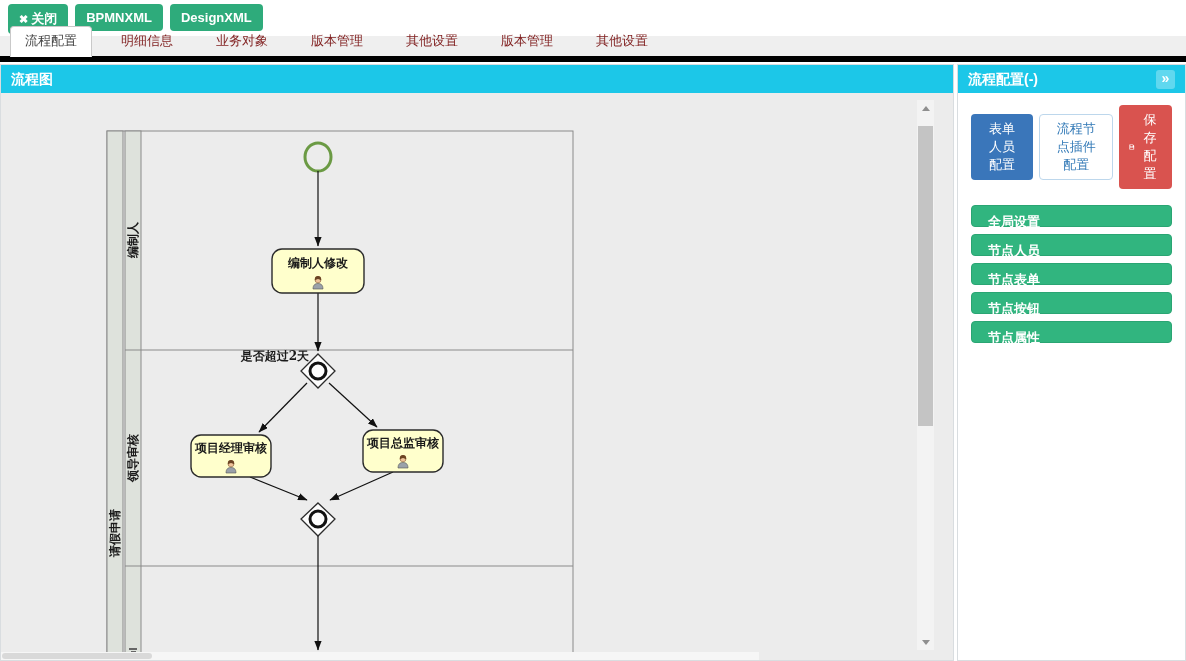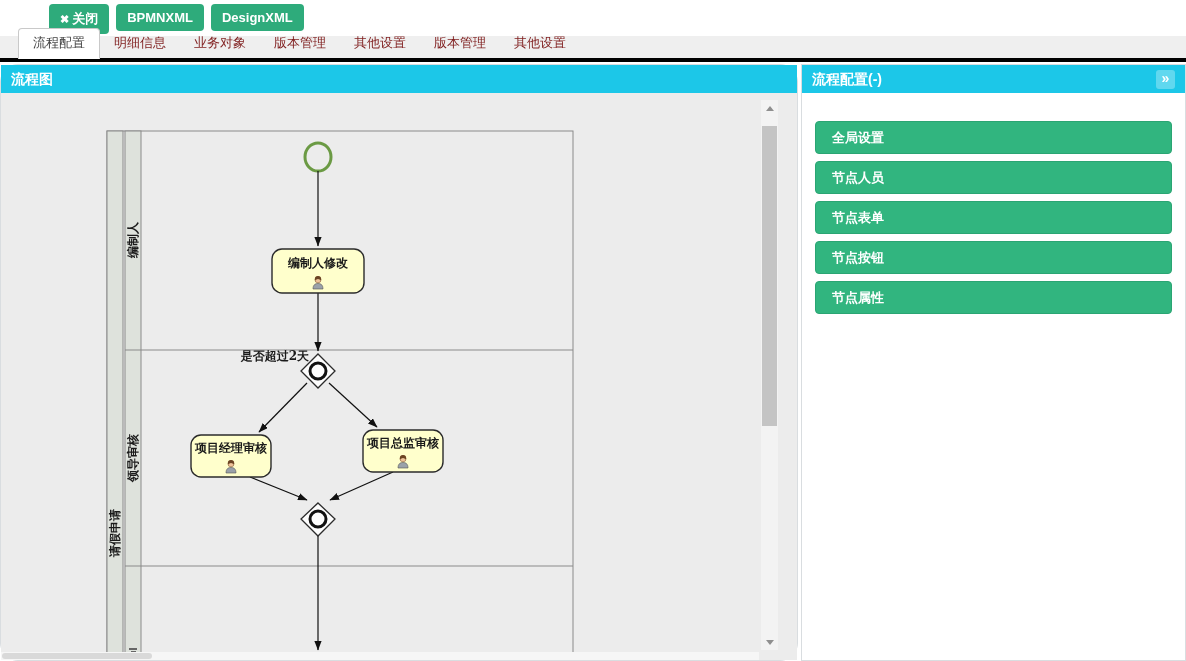--- a/index.html
+++ b/index.html
@@ -1,37 +1,37 @@
 <!DOCTYPE html>
 <html><head>
 <meta charset="utf-8">
 <style>
   * { margin:0; padding:0; box-sizing:border-box; }
   html,body { width:1186px; height:661px; overflow:hidden; background:#fff;
               font-family:"Liberation Sans", sans-serif; }
 
   
-  .toolbar { height:36px; padding:4px 0 0 21px; background:#fff; display:flex; gap:7px; align-items:flex-start;margin-left:28px; }
+  .toolbar { height:36px; padding:4px 0 0 8px; background:#fff; display:flex; gap:7px; align-items:flex-start; }
   .btn { border:none; border-radius:4px; font-family:"Liberation Sans",sans-serif;
          font-size:13px; cursor:pointer; }
   .btn.green { background:#2eab7b; color:#fff; font-weight:bold; padding:6px 11px; }
   .x-icon { font-size:11px; margin-right:3px; font-weight:bold; }
 
   
-  .tabbar { height:26px; background:#efefef; border-bottom:4px solid #000000;
-            padding-left:18px; display:flex; align-items:flex-end; }
+  .tabbar { height:26px; background:#efefef; border-bottom:6px solid #000000;
+            padding-left:10px; display:flex; align-items:flex-end;gap:15px; }
   .tab { font-size:13px; color:#7f1d1d; padding:5px 14px 6px 14px; text-decoration:none;
          cursor:pointer; position:relative; }
   .tab.active { background:#fff; color:#454545; border:1px solid #c9c9c9; border-bottom:1px solid #fff;
                 border-radius:4px 4px 0 0; margin-bottom:-1px; }
 
   
   .main { display:flex; gap:3px; margin-top:2px; height:597px; background:#fff; }
   .panel { border:1px solid #d9dde0; display:flex; flex-direction:column; background:#fff; }
-  .panel.left { width:798px;border-radius:18px; }
+  .panel.left { width:954px; }
   .panel.right { flex:1; }
   .panel-header { height:28px; background:#1cc7e8; color:#fff; font-weight:bold; font-size:14px;
                   line-height:28px; padding:0 10px; display:flex; align-items:center; flex:0 0 28px; }
   .panel-header .title { flex:1; }
   .collapse-btn { width:19px; height:19px; background:rgba(255,255,255,0.3); border-radius:3px;
                   text-align:center; line-height:17px; font-size:14px; font-weight:bold; color:#fff;
                   cursor:pointer; }
 
   
   .diagram-body { position:relative; flex:1; background:#ececec; overflow:hidden; }
@@ -48,21 +48,21 @@
   .lane-text { font-size:12px; }
   .node-text { font-size:12px; }
 
   
   .config-body { flex:1; background:#fff; padding:12px 13px; }
   .btn-row { display:flex; gap:6px; align-items:center; }
   .btn.blue { background:#3a76ba; color:#fff; padding:6px 12px; }
   .btn.outline { background:#fff; color:#337ab7; border:1px solid #bdd7ec; padding:5px 11px; }
   .btn.red { background:#d9534f; color:#fff; padding:6px 10px; margin-left:auto; display:flex; align-items:center; gap:3px; }
   .accordion { margin-top:16px; }
-  .acc-bar { height:33px; line-height:31px; background:#31b57f; border:1px solid #2aa573; color:#fff;
+  .acc-bar { height:22px; line-height:31px; background:#31b57f; border:1px solid #2aa573; color:#fff;
              font-weight:bold; font-size:13px; border-radius:4px; margin-bottom:7px; padding:0 16px;
              cursor:pointer; }
 </style>
 </head>
 <body>
 
 <div>
 
   <div class="toolbar">
     <button class="btn green"><span class="x-icon">✖</span><span>关闭</span></button>
@@ -171,20 +171,30 @@
         </div>
       </div>
     </div>
 
     <div class="panel right">
       <div class="panel-header">
         <span class="title">流程配置(-)</span>
         <span class="collapse-btn">»</span>
       </div>
       <div class="config-body">
+        <div class="btn-row">
+          <button class="btn blue">表单人员配置</button>
+          <button class="btn outline">流程节点插件配置</button>
+          <button class="btn red">
+            <svg width="12" height="12" viewBox="0 0 14 14">
+              <path fill="#fff" fill-rule="evenodd" d="M1,1 h9 l3,3 v9 h-12 z M3.5,2 v3.5 h6 v-3.5 z M3,8.5 h8 v3.5 h-8 z"></path>
+            </svg>
+            <span>保存配置</span>
+          </button>
+        </div>
         <div class="accordion">
           <div class="acc-bar">全局设置</div>
           <div class="acc-bar">节点人员</div>
           <div class="acc-bar">节点表单</div>
           <div class="acc-bar">节点按钮</div>
           <div class="acc-bar">节点属性</div>
         </div>
       </div>
     </div>
 

